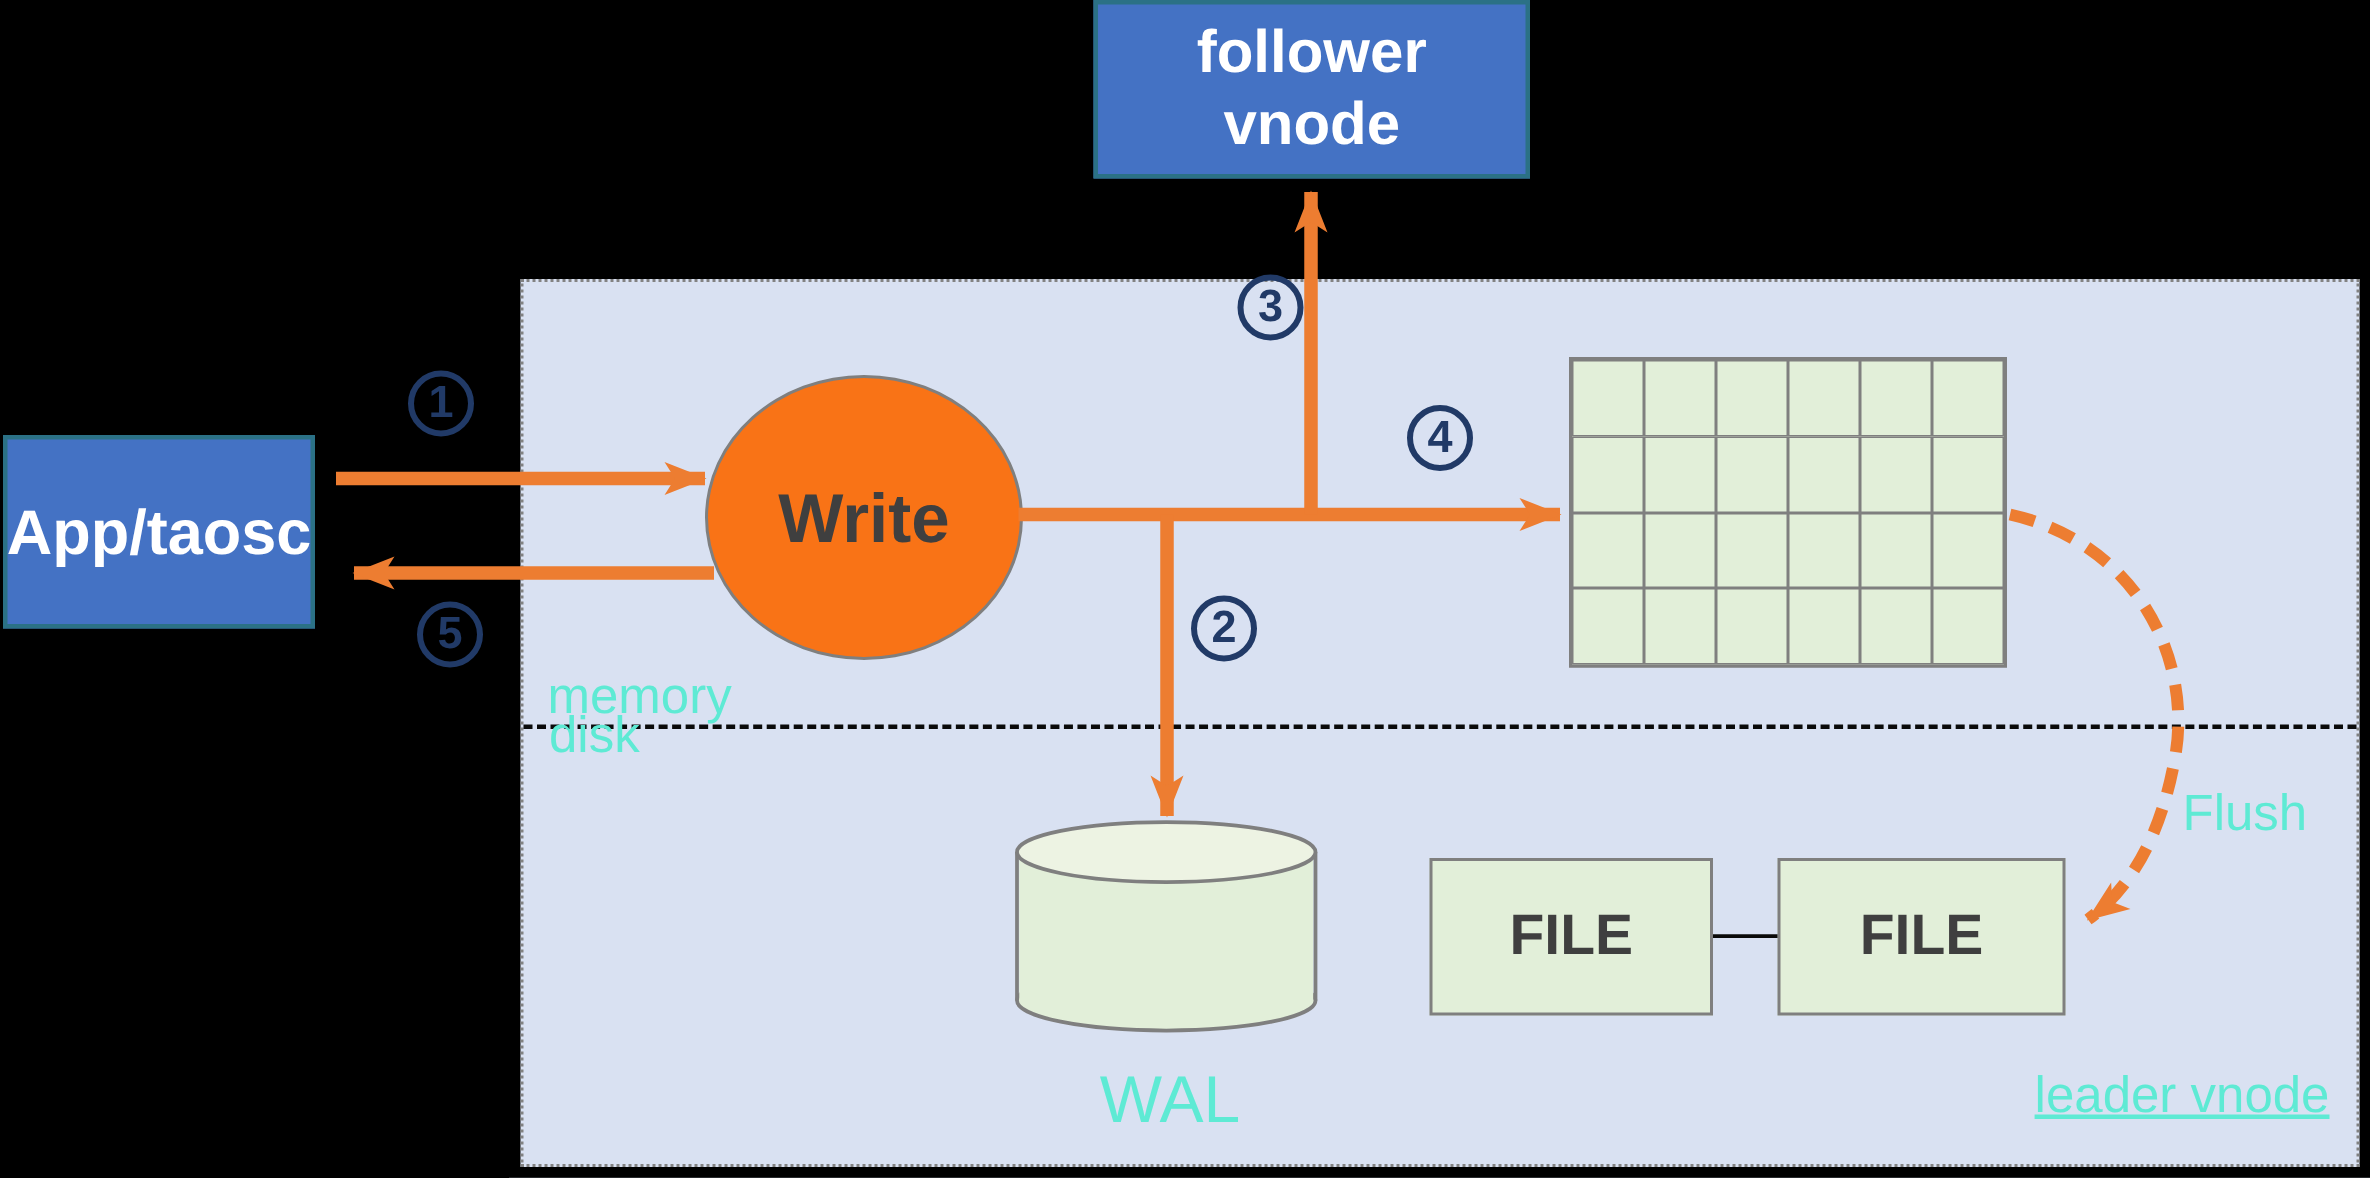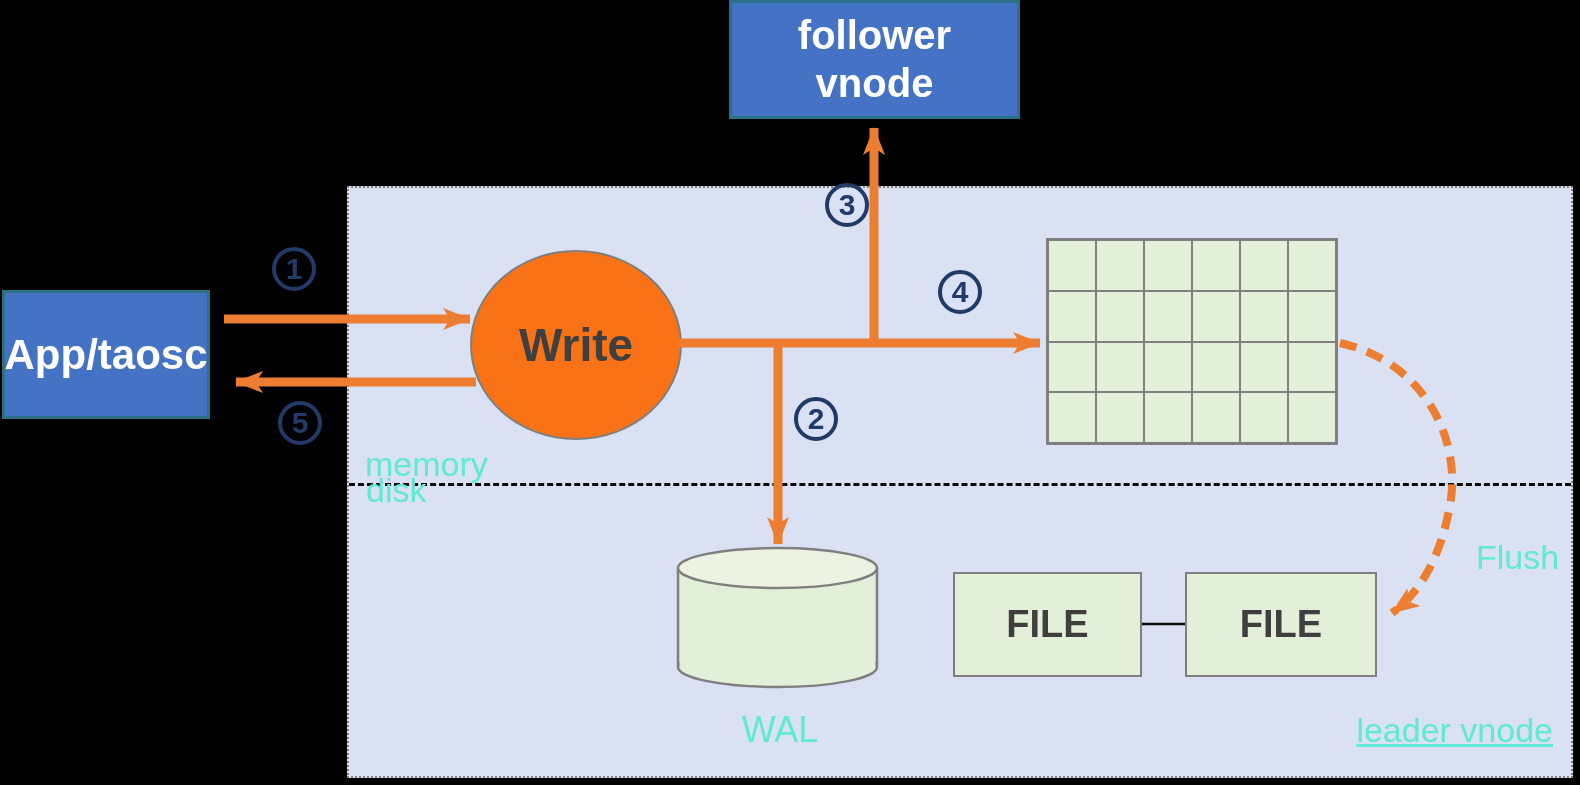--- a/index.html
+++ b/index.html
@@ -45,23 +45,23 @@
     background:#e2efd9;border:2.5px solid #7f7f7f;color:#3f3f3f;
     display:flex;align-items:center;justify-content:center;
     font-size:38px;font-weight:bold;z-index:3;text-align:center;
   }
   .file1{left:953px;top:572px;width:189px;height:105px;}
   .file2{left:1185px;top:572px;width:192px;height:105px;}
   
   .lbl{color:#5eead4;z-index:5;line-height:1.1;}
   .lbl-memory{left:365px;top:446px;font-size:34px;}
   .lbl-disk{left:366px;top:472px;font-size:34px;}
-  .lbl-wal{left:698px;top:710px;width:164px;text-align:center;font-size:36px;}
+  .lbl-wal{left:698px;top:710px;width:164px;text-align:center;font-size:44px;}
   .lbl-leader{left:1313px;top:712px;width:240px;text-align:right;font-size:34px;text-decoration:underline;}
-  .lbl-flush{left:1455px;top:539px;font-size:34px;margin-left:21px;}
+  .lbl-flush{left:1455px;top:524px;font-size:34px;}
   
   .step{
     width:44px;height:44px;border:4px solid #213a67;border-radius:50%;
     color:#213a67;font-size:30px;font-weight:600;
     display:flex;align-items:center;justify-content:center;z-index:6;
   }
   .step1{left:272px;top:247px;}
   .step2{left:794px;top:397px;}
   .step3{left:825px;top:183px;}
   .step4{left:938px;top:270px;}

